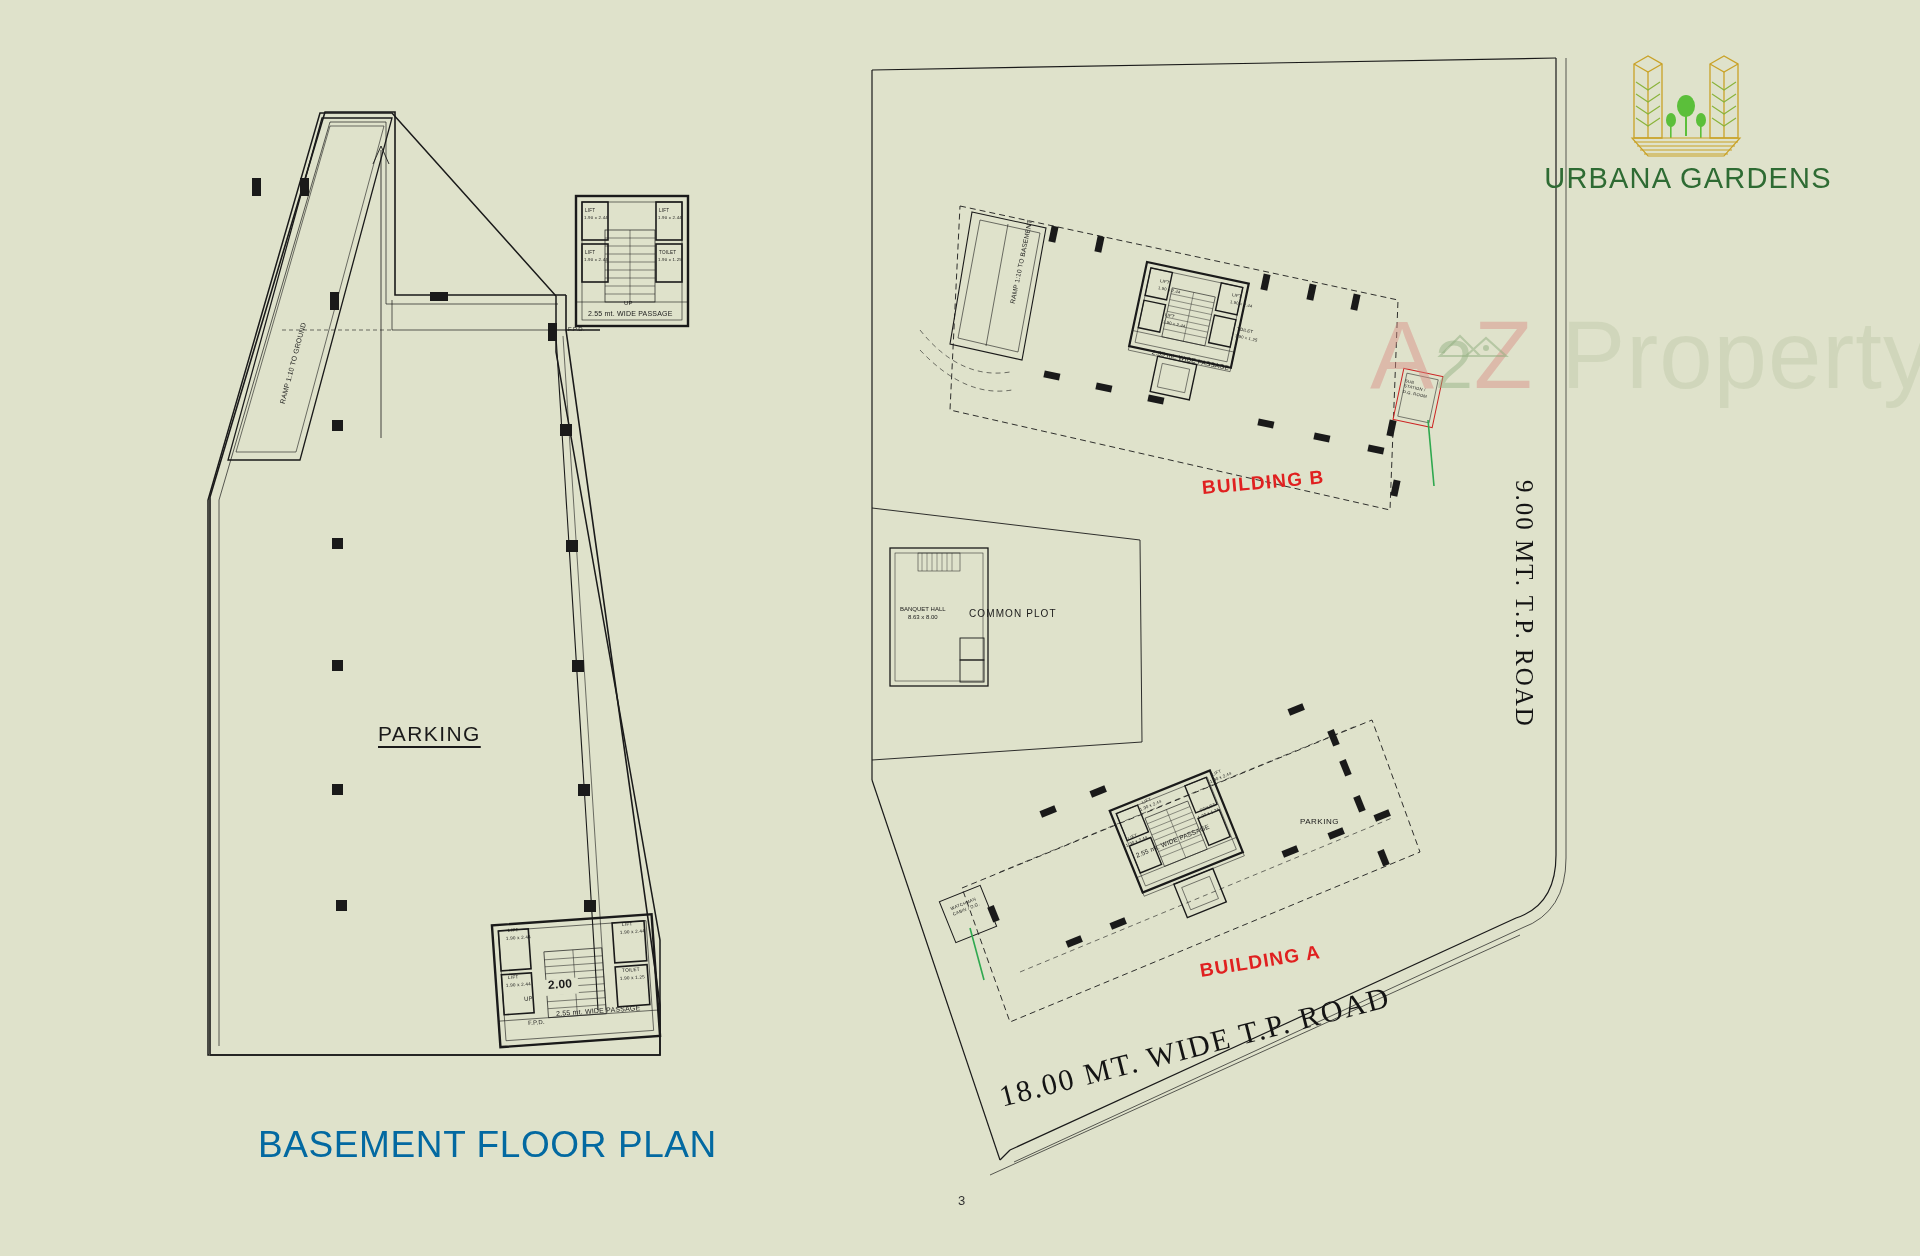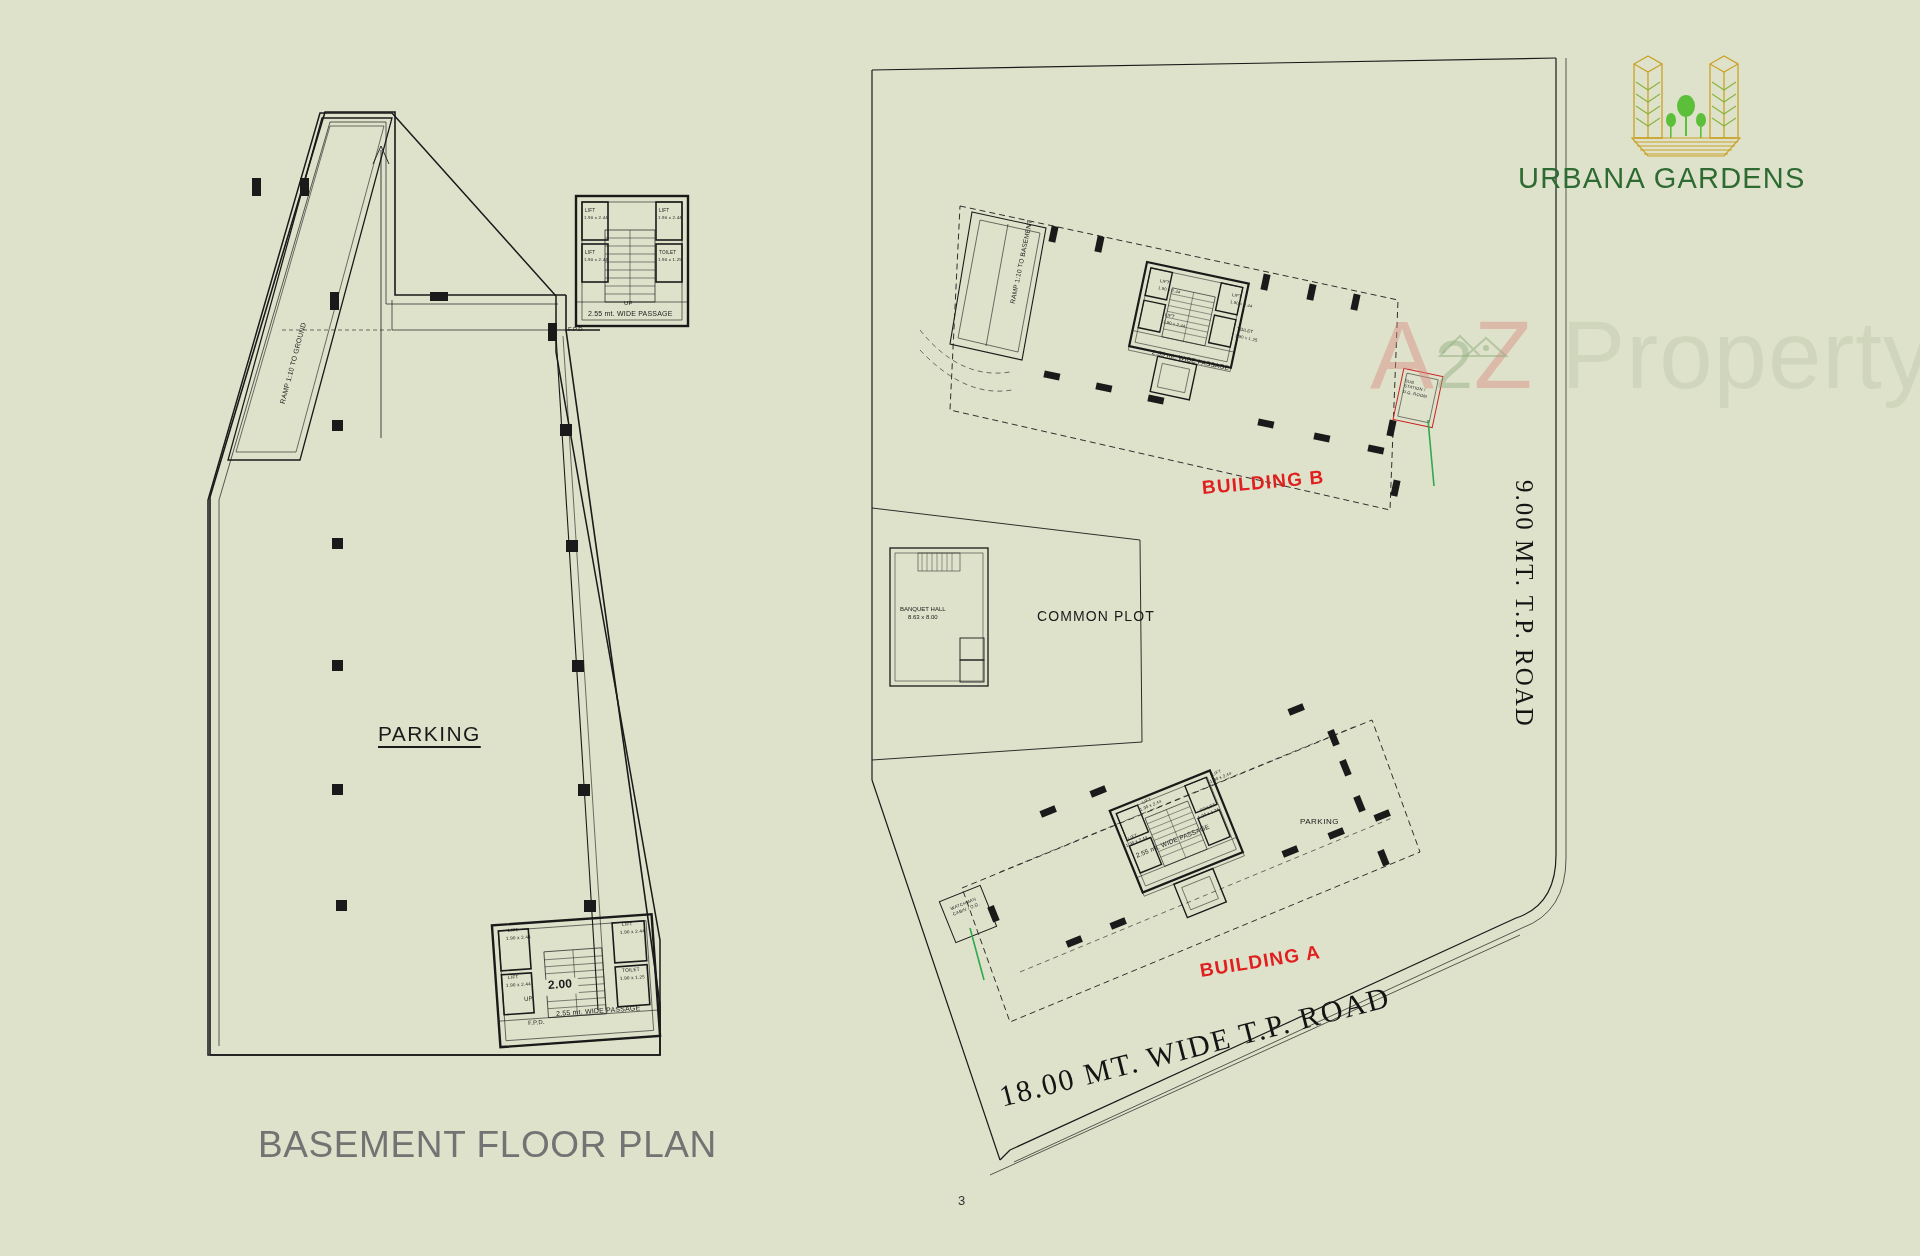--- a/index.html
+++ b/index.html
@@ -24,20 +24,21 @@
     left: 1518px;
     top: 34px;
     width: 340px;
     height: 170px;
   }
   #logo-mark { position: absolute; left: 88px; top: 0px; width: 160px; height: 125px; }
   #logo-text {
     position: absolute;
     left: 0; top: 128px;
     width: 340px;
+    text-align: center;
     font-family: "Liberation Sans", sans-serif;
     font-size: 29px;
     letter-spacing: 1.2px;
     color: #2e6b33;
     font-weight: 400;
     white-space: nowrap;
   }
 
   
   #wm-a2zproperty-in {
@@ -67,21 +68,21 @@
     left: 1434px; top: 326px;
     width: 78px; height: 46px;
     opacity: 0.5;
   }
 
   
   .plan-title {
     position: absolute;
     font-family: "Liberation Sans", sans-serif;
     font-size: 37px;
-    color: #737373;
+    color: #0369a1;
     letter-spacing: 0.6px;
     white-space: nowrap;
   }
   #title-basement { left: 258px; top: 1124px; }
   #title-ground   { left: 1362px; top: 1124px; }
 
   
   #page-number {
     position: absolute;
     left: 958px; top: 1193px;
@@ -134,22 +135,22 @@
     white-space: nowrap;
   }
   #label-parking-basement {
     left: 378px; top: 722px;
     font-size: 21px;
     letter-spacing: 1.4px;
     text-decoration: underline;
     text-underline-offset: 5px;
   }
   #label-common-plot {
-    left: 1037px; top: 608px;
-    font-size: 14px;
+    left: 969px; top: 608px;
+    font-size: 10px;
     letter-spacing: 1.1px;
   }
   #label-parking-ground {
     left: 1300px; top: 817px;
     font-size: 8px;
     letter-spacing: 0.5px;
   }
   #label-banquet {
     left: 900px; top: 605px;
     font-size: 6px;

